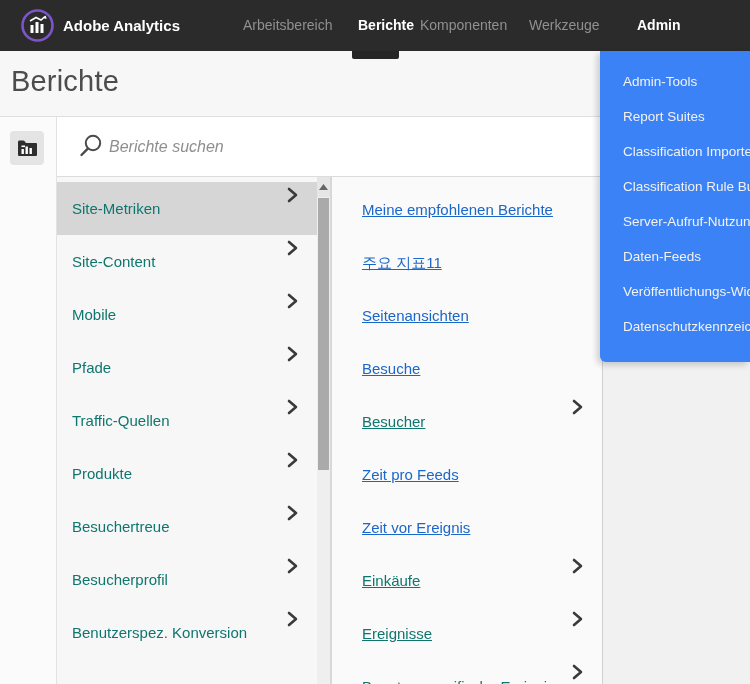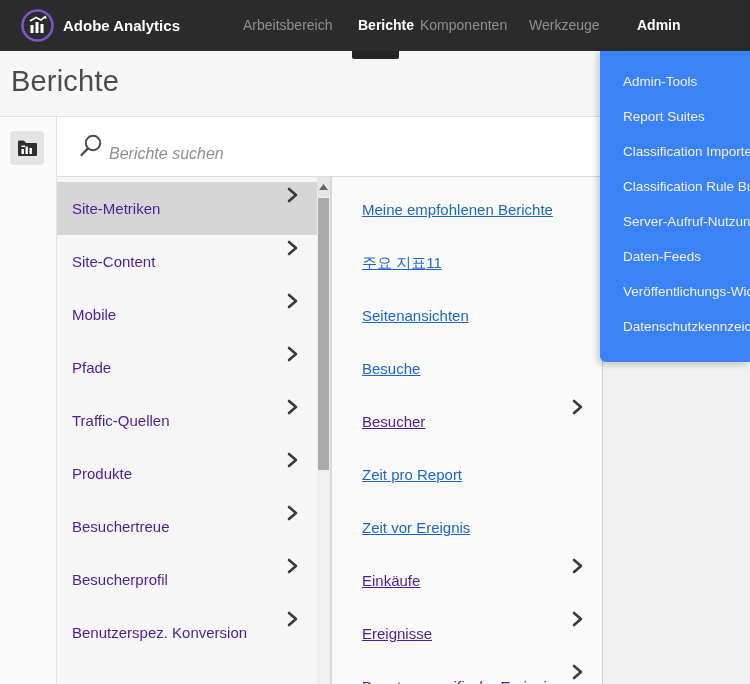--- a/index.html
+++ b/index.html
@@ -18,27 +18,27 @@
   .nav-notch{position:absolute;left:352px;top:51px;width:47px;height:8px;background:#262626;border-radius:0 0 2px 2px;z-index:31;}
   
   .page-header{position:absolute;left:0;top:51px;width:750px;height:66px;background:#f7f7f7;border-bottom:1px solid #e0e0e0;box-sizing:border-box;}
   .page-title{position:absolute;left:11px;top:14px;font-size:29px;font-weight:300;color:#4c4c4c;letter-spacing:.2px;}
   
   .content{position:absolute;left:0;top:117px;width:750px;height:567px;background:#f1f1f1;}
   .left-rail{position:absolute;left:0;top:0;width:57px;height:567px;background:#fbfbfb;border-right:1px solid #e2e2e2;box-sizing:border-box;}
   .rail-btn{position:absolute;left:10px;top:14px;width:34px;height:34px;background:#e4e4e4;border-radius:4px;cursor:pointer;display:flex;align-items:center;justify-content:center;}
   .search-row{position:absolute;left:57px;top:0;width:546px;height:60px;background:#ffffff;border-bottom:1px solid #dcdcdc;box-sizing:border-box;}
   .search-icon{position:absolute;left:21px;top:16px;}
-  .search-input{position:absolute;left:50px;top:14px;width:420px;height:30px;border:none;outline:none;background:transparent;font-family:"Liberation Sans","DejaVu Sans",sans-serif;font-size:16px;font-style:italic;color:#555;margin-top:7px;}
+  .search-input{position:absolute;left:50px;top:14px;width:420px;height:30px;border:none;outline:none;background:transparent;font-family:"Liberation Sans","DejaVu Sans",sans-serif;font-size:16px;font-style:italic;color:#555;}
   .search-input::placeholder{color:#8f8f8f;font-style:italic;}
   
   .sidebar{position:absolute;left:57px;top:60px;width:260px;height:507px;background:#f7f7f7;padding-top:5px;box-sizing:border-box;overflow:hidden;}
   .side-row{position:relative;height:53px;cursor:pointer;}
   .side-row.selected{background:#d6d6d6;}
-  .row-label{position:absolute;left:15px;top:18px;font-size:15px;color:#4c1d95;white-space:nowrap;}
+  .row-label{position:absolute;left:15px;top:18px;font-size:15px;color:#0f766e;white-space:nowrap;}
   .row-chevron{position:absolute;right:18px;top:5px;width:13px;height:16px;}
   
   .v-scrollbar{position:absolute;left:317px;top:60px;width:14px;height:507px;background:#efefef;border-right:1px solid #d8d8d8;box-sizing:border-box;}
   .scroll-up{position:absolute;left:0;top:0;width:13px;height:20px;background:#e6e6e6;cursor:pointer;display:flex;align-items:center;justify-content:center;}
   .scroll-up svg{display:block;}
   .scroll-thumb{position:absolute;left:1px;top:21px;width:11px;height:272px;background:#aaaaaa;cursor:grab;}
   
   .report-panel{position:absolute;left:331px;top:60px;width:272px;height:507px;background:#fafafa;border-left:1px solid #d8d8d8;border-right:1px solid #d0d0d0;box-sizing:border-box;padding-top:5px;overflow:hidden;}
   .report-row{position:relative;height:53px;cursor:pointer;}
   .report-row .row-label{left:30px;top:19px;text-decoration:underline;}
@@ -175,21 +175,21 @@
     <div class="report-row link">
       <span class="row-label">Besuche</span>
     </div>
     <div class="report-row">
       <span class="row-label">Besucher</span>
       <svg class="row-chevron" viewBox="0 0 13 16">
           <path d="M3 2 L10 8 L3 14" fill="none" stroke="#3a3a3a" stroke-width="2.6" stroke-linecap="round" stroke-linejoin="round"></path>
         </svg>
     </div>
     <div class="report-row link">
-      <span class="row-label">Zeit pro Report</span>
+      <span class="row-label">Zeit pro Feeds</span>
     </div>
     <div class="report-row link">
       <span class="row-label">Zeit vor Ereignis</span>
     </div>
     <div class="report-row">
       <span class="row-label">Einkäufe</span>
       <svg class="row-chevron" viewBox="0 0 13 16">
           <path d="M3 2 L10 8 L3 14" fill="none" stroke="#3a3a3a" stroke-width="2.6" stroke-linecap="round" stroke-linejoin="round"></path>
         </svg>
     </div>

